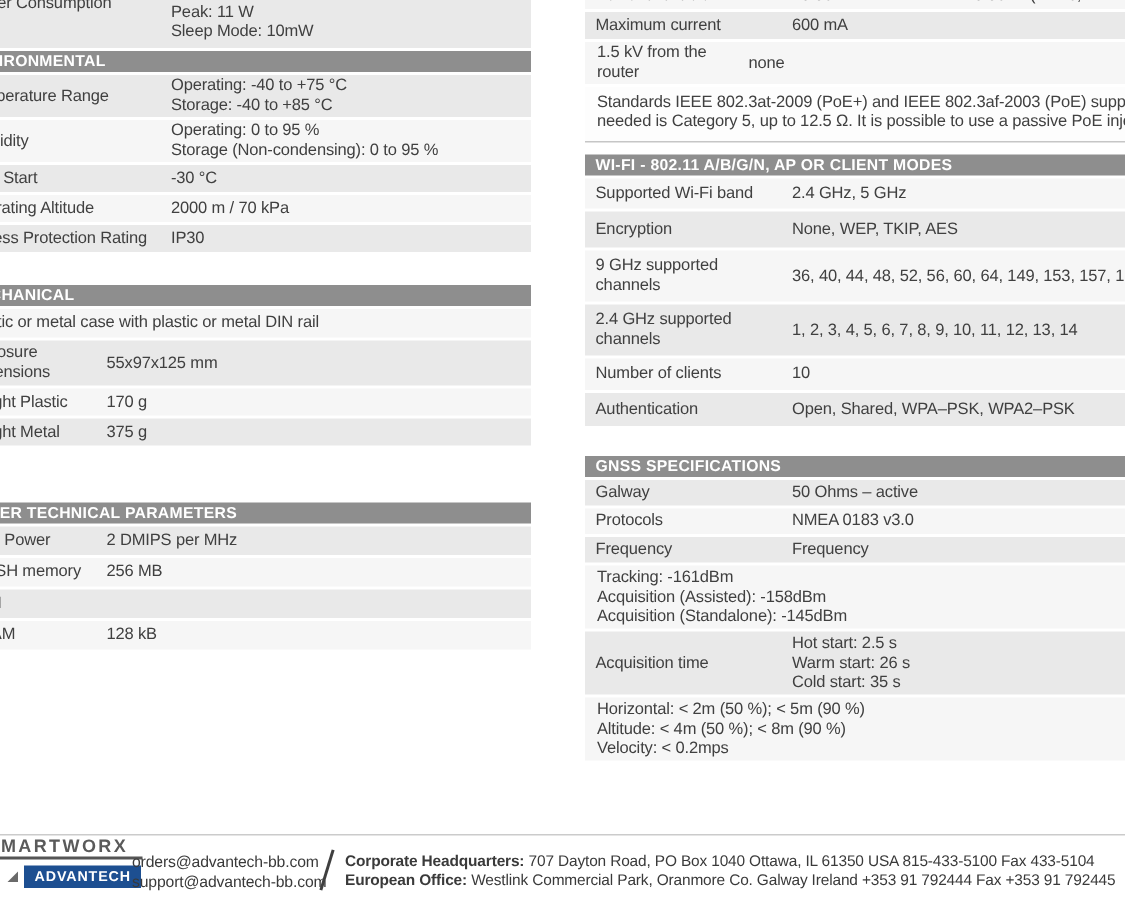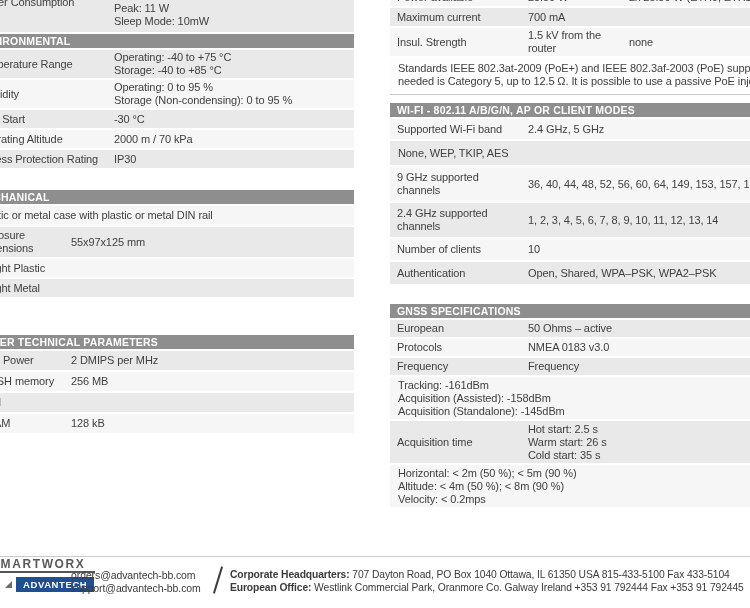--- a/index.html
+++ b/index.html
@@ -55,21 +55,21 @@
   .footer-rule { position: absolute; left: 0; top: 556px; width: 750px; height: 1px; background: #cbcbcb; }
   .brand { position: absolute; left: -9px; top: 558px; width: 110px; }
   .brand-word { font-size: 12px; font-weight: bold; color: #5a5a5a; letter-spacing: 1.6px; line-height: 12px; }
   .brand-line { height: 2px; background: #555555; margin-top: 1px; width: 104px; }
   .brand-row { display: flex; align-items: center; margin-top: 4px; }
   .pb-mark { width: 0; height: 0; border-left: 7px solid transparent; border-bottom: 7px solid #6a6a6a; margin: 0 4px 0 14px; }
   .adv-box {
     background: #1d4f91; color: #ffffff; font-weight: bold; font-size: 9.5px;
     letter-spacing: 0.6px; padding: 3px 7px 3px 7px; line-height: 9px;
   }
-  .emails { position: absolute; left: 71px; top: 569px; font-size: 10.5px; line-height: 12.5px; color: #3a3a3a; }
+  .emails { position: absolute; left: 88px; top: 569px; font-size: 10.5px; line-height: 12.5px; color: #3a3a3a; }
   .slash  { position: absolute; left: 217px; top: 566px; width: 2px; height: 28px; background: #3f3f3f; transform: rotate(17deg); }
   .addresses { position: absolute; left: 230px; top: 569px; font-size: 10.3px; line-height: 12.5px; color: #3a3a3a; width: 540px; }
   .addresses b { font-weight: bold; }
 </style>
 </head>
 <body>
 
 <div class="page">
 
   <div class="col col-left">
@@ -108,23 +108,25 @@
     <div class="secbar mt-mech">MECHANICAL</div>
 
     <div class="span-row bg-b">Plastic or metal case with plastic or metal DIN rail</div>
 
     <div class="trow bg-a" style="height:30px">
       <div class="cell tlabel wB">Enclosure Dimensions</div>
       <div class="cell tvalue">55x97x125 mm</div>
     </div>
     <div class="trow bg-b" style="height:18px">
       <div class="cell tlabel wB">Weight Plastic</div>
+      <div class="cell tvalue">170 g</div>
     </div>
     <div class="trow bg-a" style="height:18px">
       <div class="cell tlabel wB">Weight Metal</div>
+      <div class="cell tvalue">375 g</div>
     </div>
 
     <div class="secbar mt-other">OTHER TECHNICAL PARAMETERS</div>
 
     <div class="trow bg-a" style="height:19px">
       <div class="cell tlabel wB">CPU Power</div>
       <div class="cell tvalue">2 DMIPS per MHz</div>
     </div>
     <div class="trow bg-b" style="height:19px">
       <div class="cell tlabel wB">FLASH memory</div>
@@ -141,39 +143,39 @@
 
   <div class="col col-right">
 
     <div class="trow bg-b" style="height:18px">
       <div class="cell tlabel wC">Power available</div>
       <div class="cell tvalue wD">25.50 W</div>
       <div class="cell tvalue">2x 25.50 W (ETH0, ETH1)</div>
     </div>
     <div class="trow bg-a" style="height:18px">
       <div class="cell tlabel wC">Maximum current</div>
-      <div class="cell tvalue wD">700 mA</div>
+      <div class="cell tvalue wD">600 mA</div>
       <div class="cell tvalue"></div>
     </div>
     <div class="trow bg-b" style="height:28px">
-      <div class="cell tlabel wC">Insul. Strength</div>
       <div class="cell tvalue wD pre">1.5 kV from the
 router</div>
       <div class="cell tvalue">none</div>
     </div>
     <div class="span-row note pre">Standards IEEE 802.3at-2009 (PoE+) and IEEE 802.3af-2003 (PoE) supported. Cable
 needed is Category 5, up to 12.5 Ω. It is possible to use a passive PoE injector</div>
 
     <div class="secbar mt-wifi">WI-FI - 802.11 A/B/G/N, AP OR CLIENT MODES</div>
 
     <div class="trow bg-b" style="height:20px">
       <div class="cell tlabel wC">Supported Wi-Fi band</div>
       <div class="cell tvalue">2.4 GHz, 5 GHz</div>
     </div>
     <div class="trow bg-a" style="height:24px">
+      <div class="cell tlabel wC">Encryption</div>
       <div class="cell tvalue">None, WEP, TKIP, AES</div>
     </div>
     <div class="trow bg-b" style="height:34px">
       <div class="cell tlabel wC">9 GHz supported channels</div>
       <div class="cell tvalue">36, 40, 44, 48, 52, 56, 60, 64, 149, 153, 157, 161, 165</div>
     </div>
     <div class="trow bg-a" style="height:34px">
       <div class="cell tlabel wC">2.4 GHz supported channels</div>
       <div class="cell tvalue">1, 2, 3, 4, 5, 6, 7, 8, 9, 10, 11, 12, 13, 14</div>
     </div>
@@ -182,21 +184,21 @@
       <div class="cell tvalue">10</div>
     </div>
     <div class="trow bg-a" style="height:22px">
       <div class="cell tlabel wC">Authentication</div>
       <div class="cell tvalue">Open, Shared, WPA–PSK, WPA2–PSK</div>
     </div>
 
     <div class="secbar mt-gnss">GNSS SPECIFICATIONS</div>
 
     <div class="trow bg-a" style="height:17px">
-      <div class="cell tlabel wC">European</div>
+      <div class="cell tlabel wC">Galway</div>
       <div class="cell tvalue">50 Ohms – active</div>
     </div>
     <div class="trow bg-b" style="height:17px">
       <div class="cell tlabel wC">Protocols</div>
       <div class="cell tvalue">NMEA 0183 v3.0</div>
     </div>
     <div class="trow bg-a" style="height:17px">
       <div class="cell tlabel wC">Frequency</div>
       <div class="cell tvalue">Frequency</div>
     </div>

